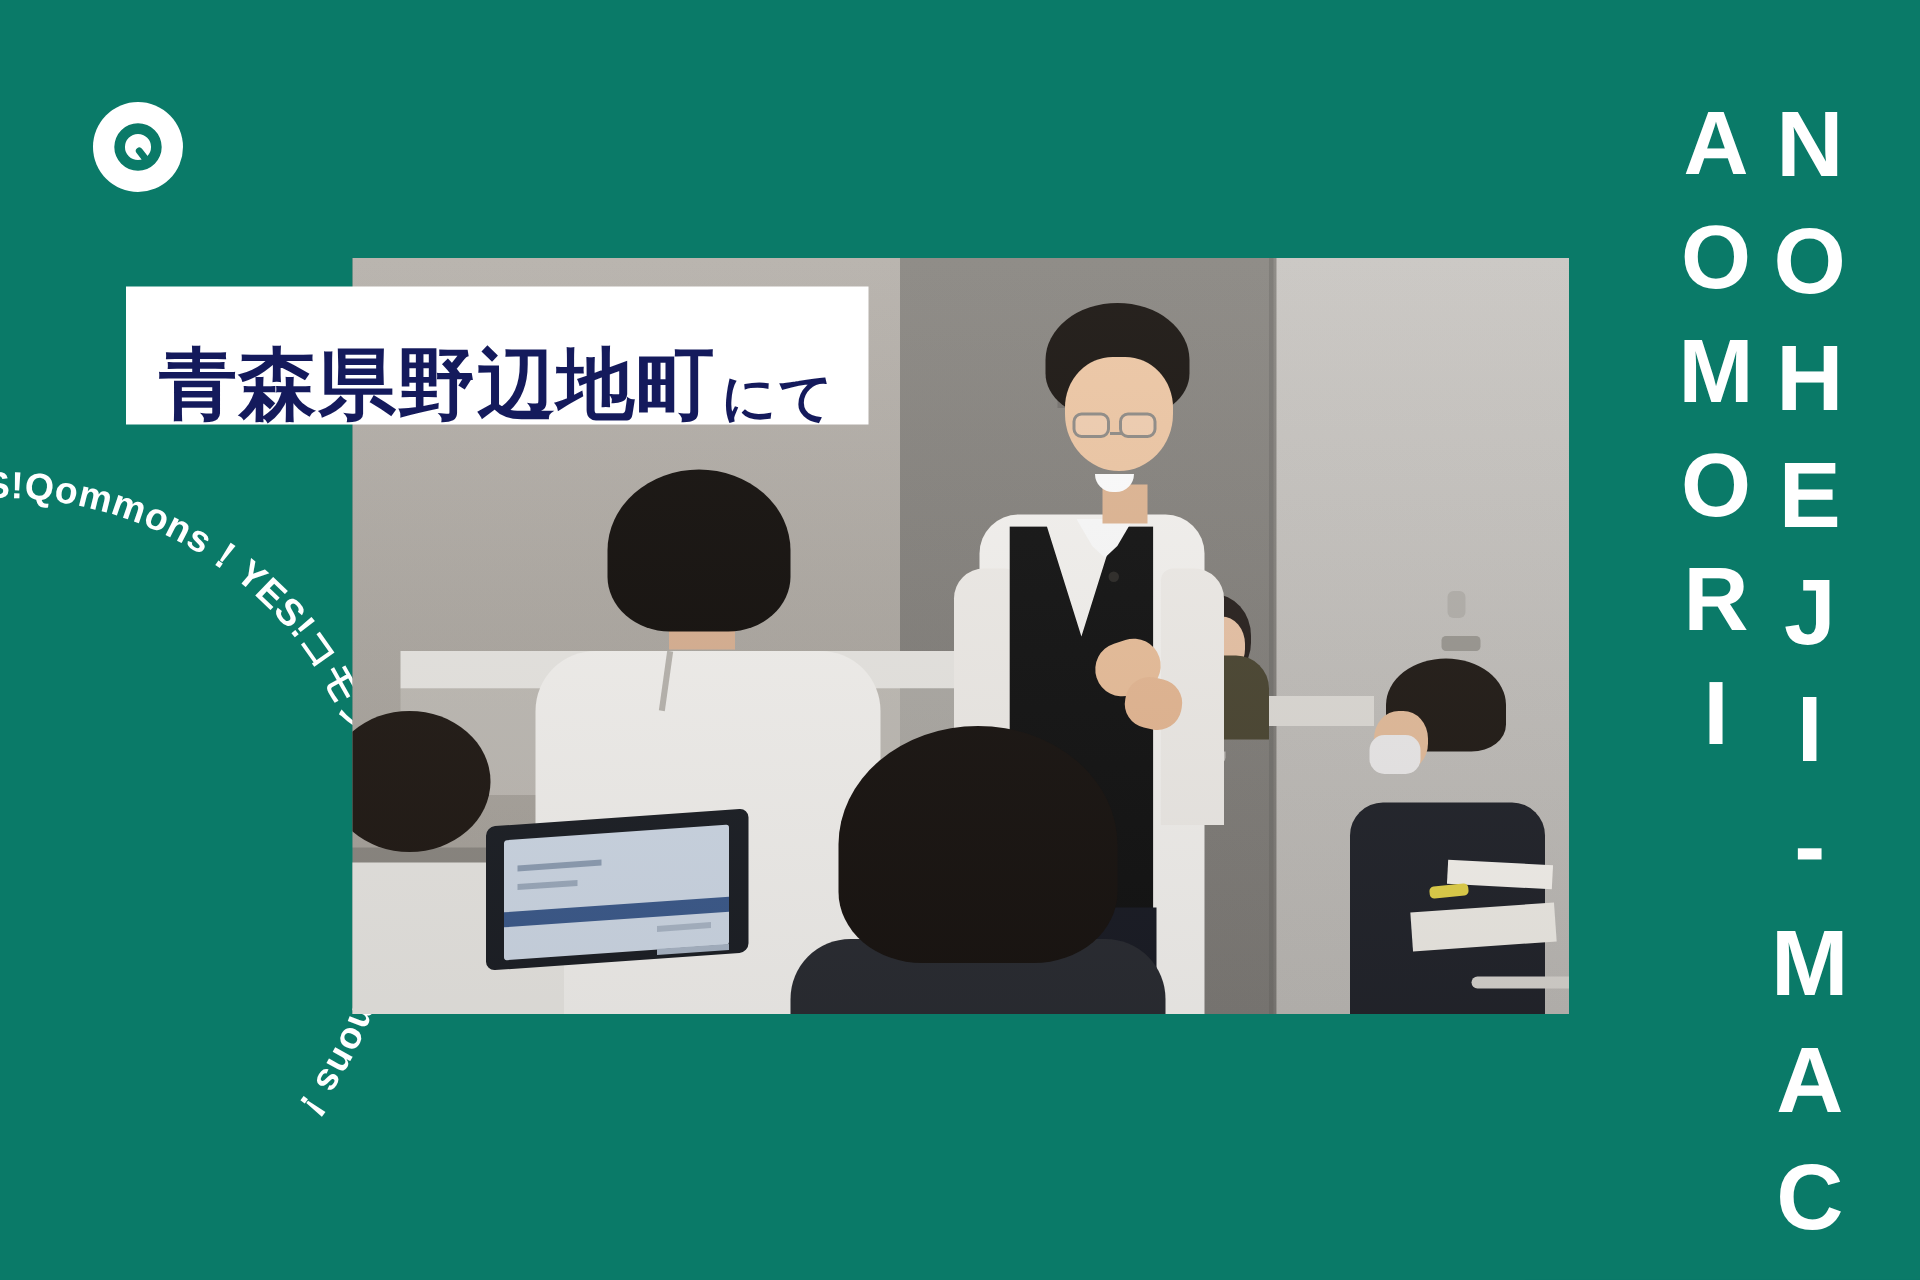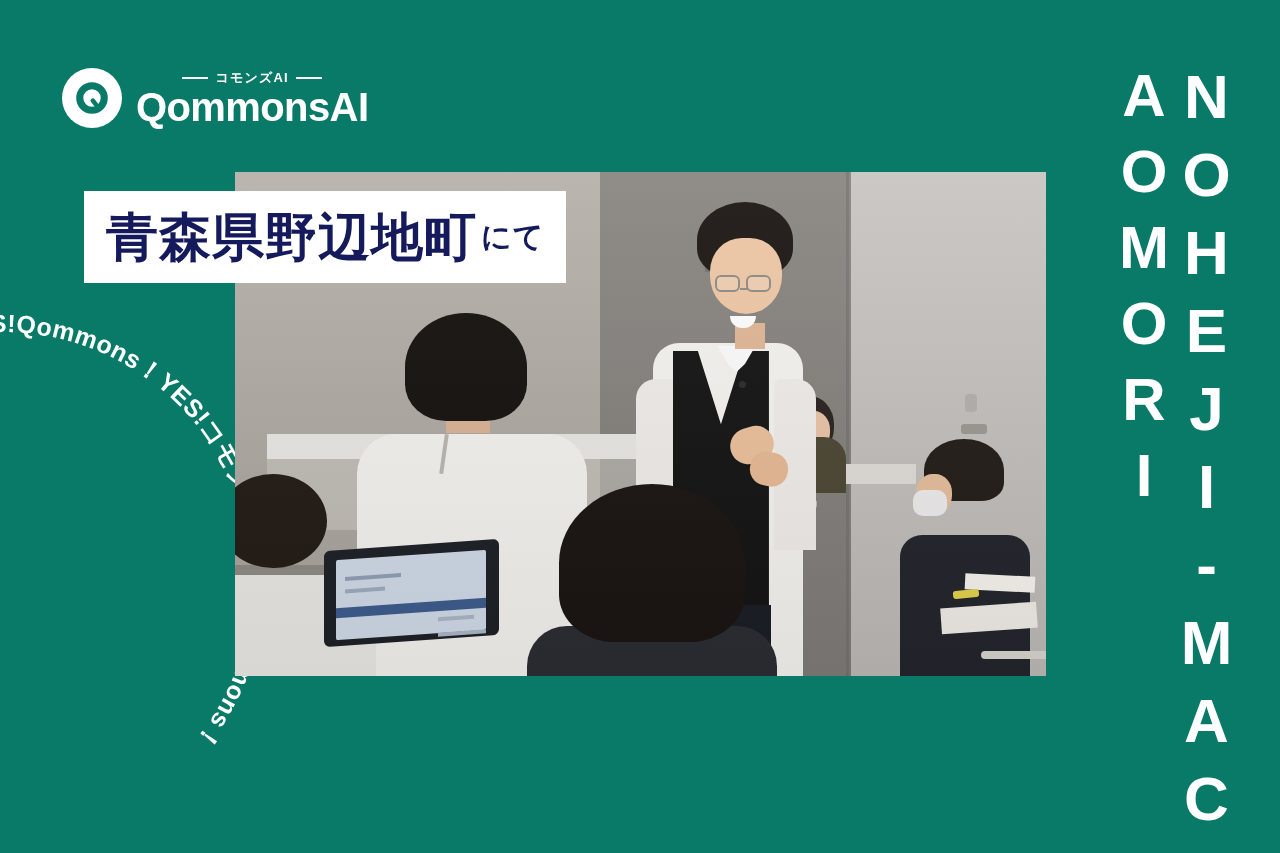--- a/index.html
+++ b/index.html
@@ -180,34 +180,34 @@
   #photo-grade {
     position:absolute; inset:0;
     background:linear-gradient(180deg,rgba(255,255,255,.05),rgba(0,0,0,.07));
     pointer-events:none;
   }
 
   
   .band {
     position:absolute;
     background:#ffffff;
-    display:flex; align-items:center;
+    display:flex; align-items:flex-end;
     padding:0 22px;
     white-space:nowrap;
   }
   #band-1 { left:84px; top:191px; height:92px; }
   #band-2 { left:84px; top:317px; height:93px; }
   .band-text {
     color:#141a5c;
     font-weight:700;
     line-height:1;
     font-family:"Liberation Sans","DejaVu Sans",sans-serif;
   }
   #band-1-main { font-size:52px; letter-spacing:1px; }
-  #band-1-suffix { font-size:30px; letter-spacing:1px; padding-left:4px; }
+  #band-1-suffix { font-size:36px; letter-spacing:1px; padding-left:4px; }
   #band-2-main { font-size:54px; letter-spacing:7px; }
 
   
   #caption {
     position:absolute; left:104px; top:718px;
     color:#ffffff;
   }
   .caption-line {
     font-size:24px;
     line-height:1.62;
@@ -243,28 +243,20 @@
       </text>
     </svg>
   </div>
 
   <div id="logo">
     <div id="logo-mark">
       <svg width="38" height="38" viewBox="0 0 38 38" aria-hidden="true">
         <path d="M19 3.2a15.8 15.8 0 1 0 0 31.6 15.8 15.8 0 0 0 0-31.6Zm0 7.1a8.7 8.7 0 1 1 0 17.4 8.7 8.7 0 0 1 0-17.4Z" fill="#0a7a68"></path>
         <rect x="20.2" y="18.4" width="4.6" height="13.2" rx="2.3" transform="rotate(-38 22.5 25)" fill="#0a7a68"></rect>
       </svg>
-    </div>
-    <div id="logo-word">
-      <div id="logo-kana-row">
-        <span class="rule"></span>
-        <span id="logo-kana">コモンズAI</span>
-        <span class="rule"></span>
-      </div>
-      <div id="logo-name">QommonsAI</div>
     </div>
   </div>
 
   <div id="photo-frame">
     <div id="photo">
       <div class="ph-wall-left"></div>
       <div class="ph-wall-mid"></div>
       <div class="ph-wall-right"></div>
       <div class="ph-wall-seam"></div>
       <div class="ph-wall-notch"></div>

